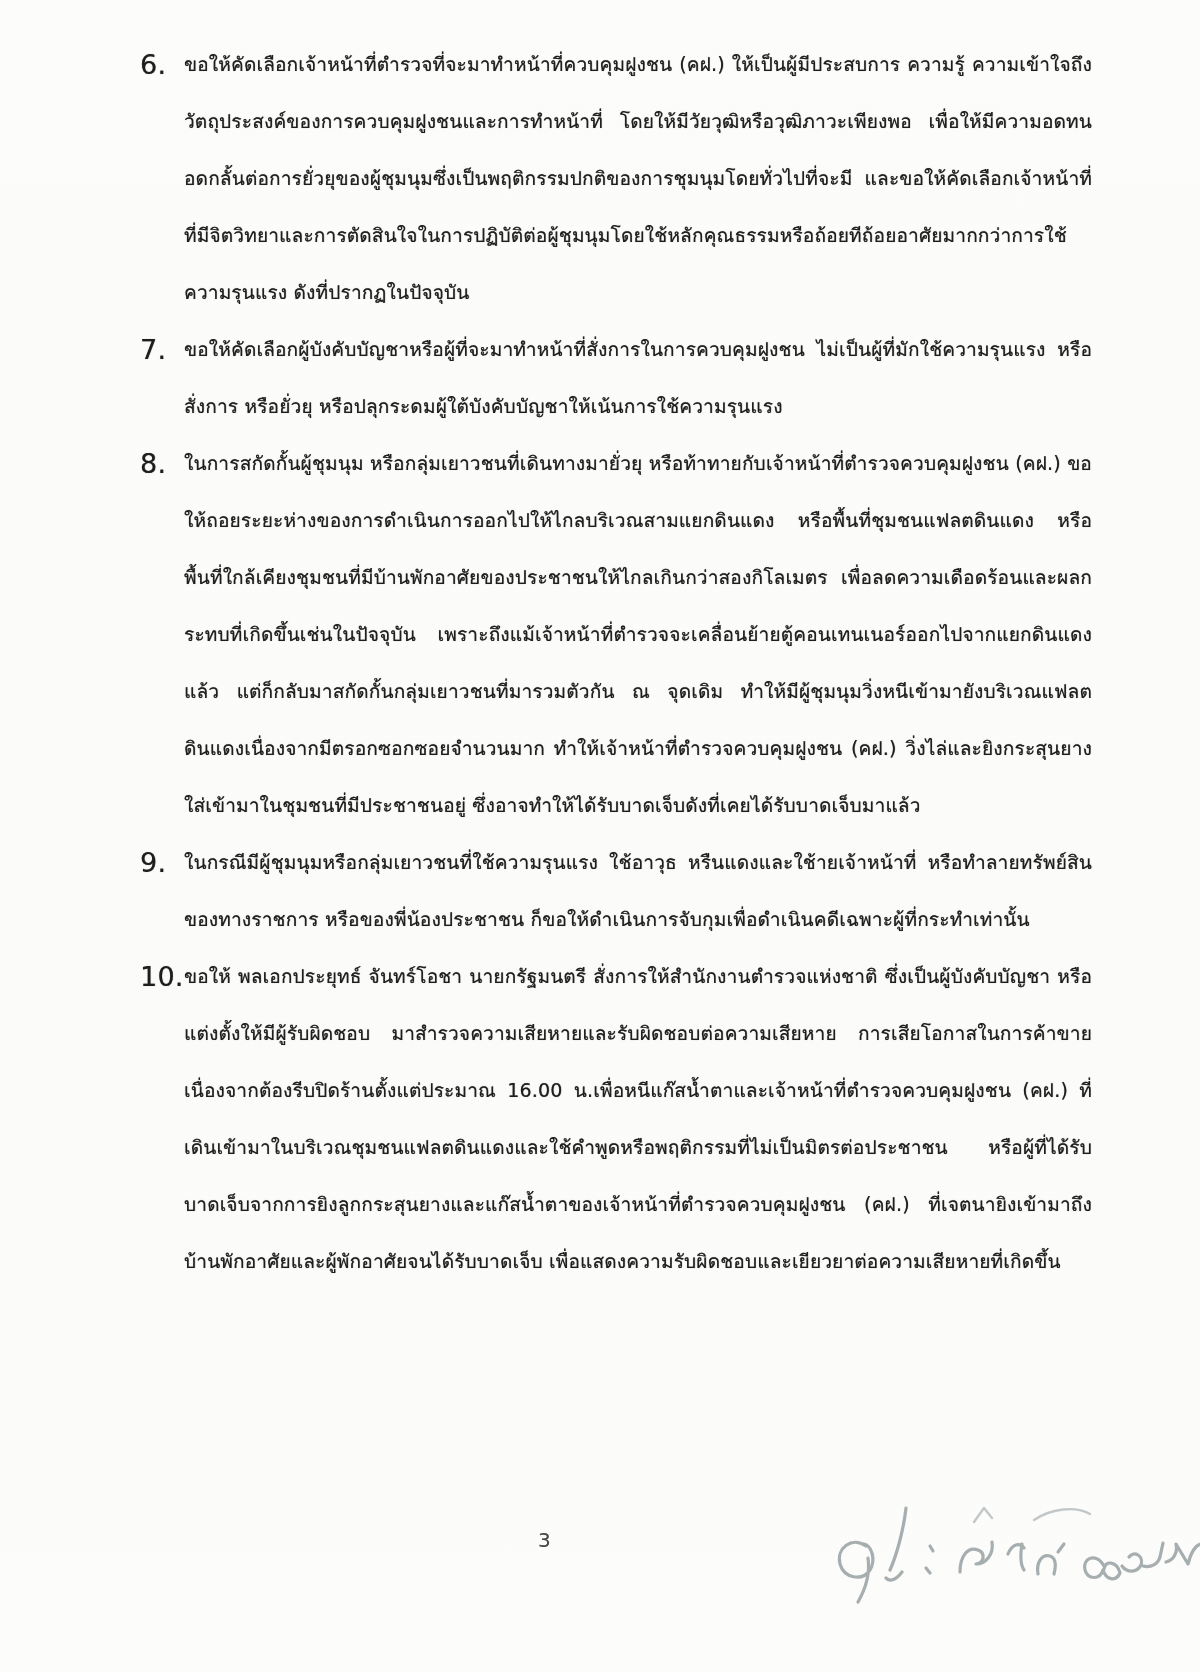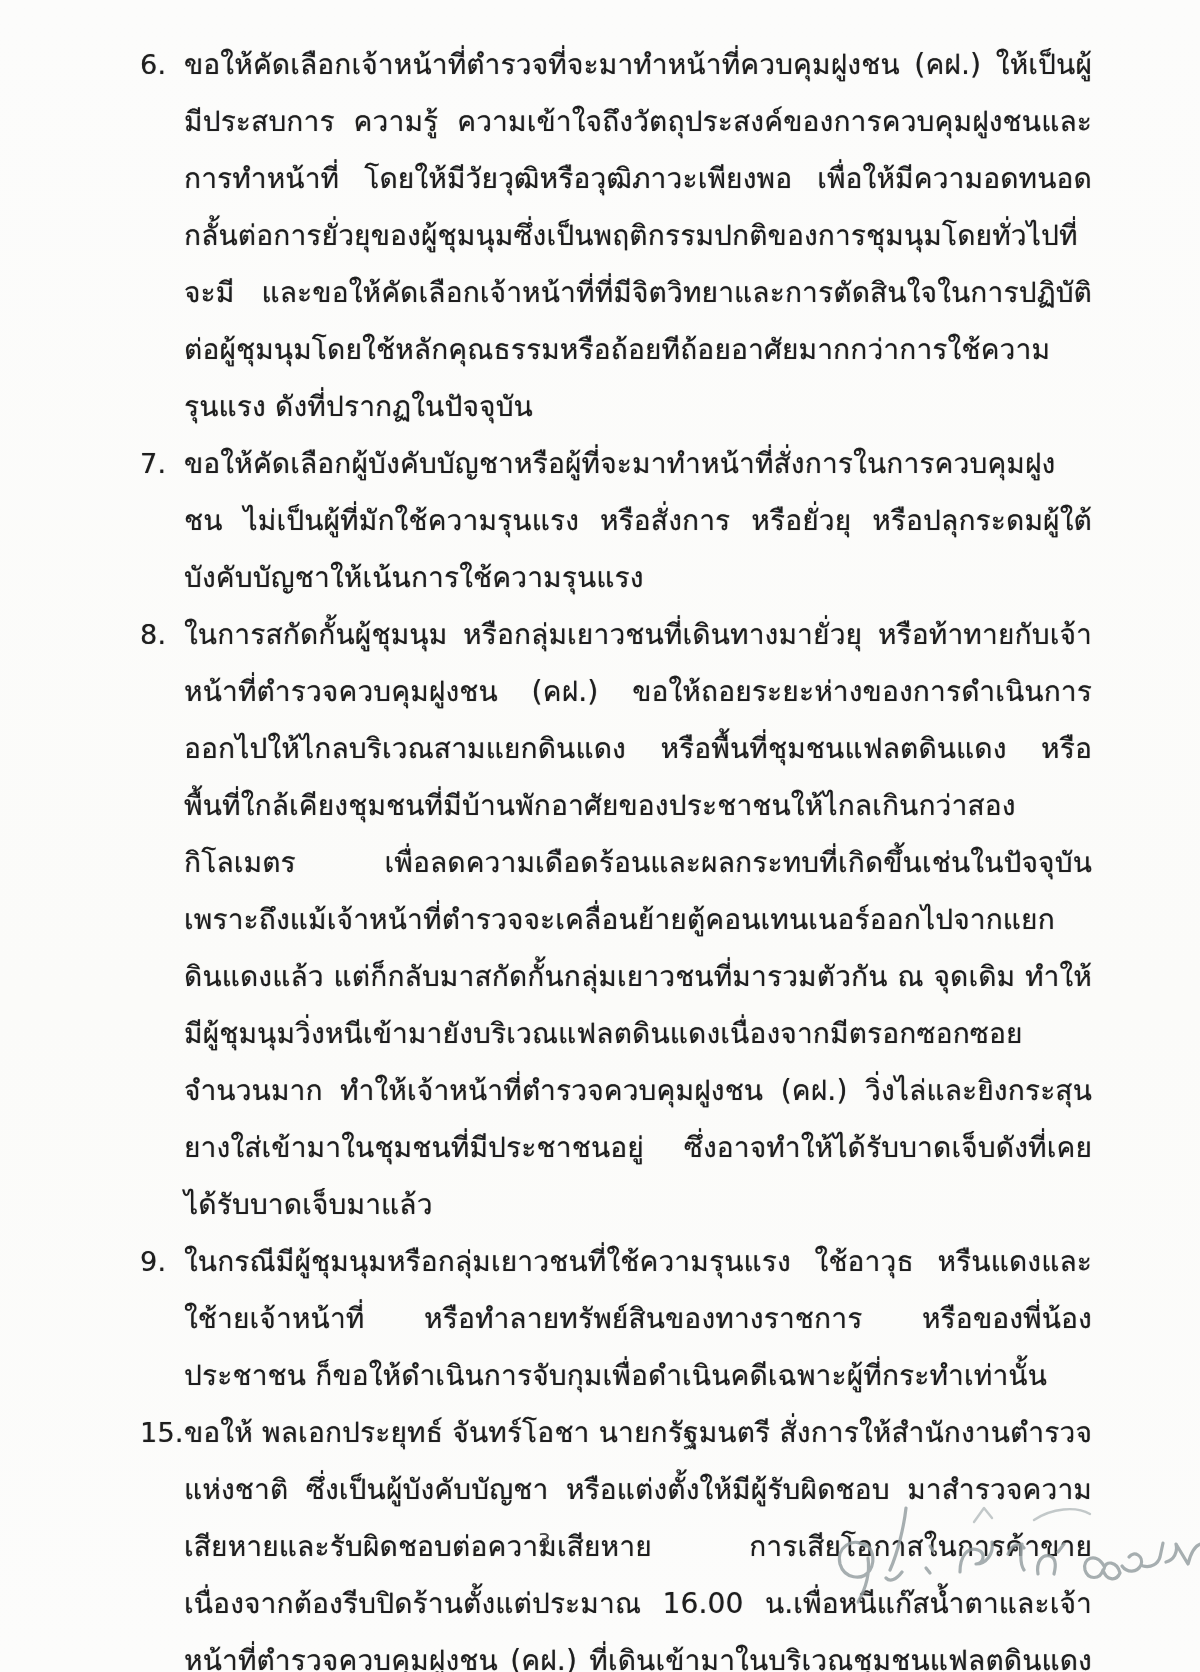--- a/index.html
+++ b/index.html
@@ -33,21 +33,21 @@
   }
   .item-number {
     width: 44px;
     flex: 0 0 44px;
     font-size: 27px;
     line-height: 57px;
     text-align: left;
   }
   .item-text {
     flex: 1;
-    font-size: 28px;
+    font-size: 19px;
     line-height: 57px;
     text-align: justify;
   }
   .page-number {
     position: absolute;
     left: 538px;
     top: 1528px;
     font-size: 20px;
     color: #4a4a4a;
     text-shadow: 0 0 0.6px rgba(60,60,60,0.5);
@@ -92,21 +92,21 @@
       <span class="item-number">8.</span>
       <div class="item-text">ในการสกัดกั้นผู้ชุมนุม หรือกลุ่มเยาวชนที่เดินทางมายั่วยุ หรือท้าทายกับเจ้าหน้าที่ตำรวจควบคุมฝูงชน (คฝ.) ขอให้ถอยระยะห่างของการดำเนินการออกไปให้ไกลบริเวณสามแยกดินแดง หรือพื้นที่ชุมชนแฟลตดินแดง หรือพื้นที่ใกล้เคียงชุมชนที่มีบ้านพักอาศัยของประชาชนให้ไกลเกินกว่าสองกิโลเมตร เพื่อลดความเดือดร้อนและผลกระทบที่เกิดขึ้นเช่นในปัจจุบัน เพราะถึงแม้เจ้าหน้าที่ตำรวจจะเคลื่อนย้ายตู้คอนเทนเนอร์ออกไปจากแยกดินแดงแล้ว แต่ก็กลับมาสกัดกั้นกลุ่มเยาวชนที่มารวมตัวกัน ณ จุดเดิม ทำให้มีผู้ชุมนุมวิ่งหนีเข้ามายังบริเวณแฟลตดินแดงเนื่องจากมีตรอกซอกซอยจำนวนมาก ทำให้เจ้าหน้าที่ตำรวจควบคุมฝูงชน (คฝ.) วิ่งไล่และยิงกระสุนยางใส่เข้ามาในชุมชนที่มีประชาชนอยู่ ซึ่งอาจทำให้ได้รับบาดเจ็บดังที่เคยได้รับบาดเจ็บมาแล้ว</div>
     </div>
 
     <div class="list-item">
       <span class="item-number">9.</span>
       <div class="item-text">ในกรณีมีผู้ชุมนุมหรือกลุ่มเยาวชนที่ใช้ความรุนแรง ใช้อาวุธ หรืนแดงและใช้ายเจ้าหน้าที่ หรือทำลายทรัพย์สินของทางราชการ หรือของพี่น้องประชาชน ก็ขอให้ดำเนินการจับกุมเพื่อดำเนินคดีเฉพาะผู้ที่กระทำเท่านั้น</div>
     </div>
 
     <div class="list-item">
-      <span class="item-number">15.</span>
+      <span class="item-number">10.</span>
       <div class="item-text">ขอให้ พลเอกประยุทธ์ จันทร์โอชา นายกรัฐมนตรี สั่งการให้สำนักงานตำรวจแห่งชาติ ซึ่งเป็นผู้บังคับบัญชา หรือแต่งตั้งให้มีผู้รับผิดชอบ มาสำรวจความเสียหายและรับผิดชอบต่อความเสียหาย การเสียโอกาสในการค้าขาย เนื่องจากต้องรีบปิดร้านตั้งแต่ประมาณ 16.00 น.เพื่อหนีแก๊สน้ำตาและเจ้าหน้าที่ตำรวจควบคุมฝูงชน (คฝ.) ที่เดินเข้ามาในบริเวณชุมชนแฟลตดินแดงและใช้คำพูดหรือพฤติกรรมที่ไม่เป็นมิตรต่อประชาชน หรือผู้ที่ได้รับบาดเจ็บจากการยิงลูกกระสุนยางและแก๊สน้ำตาของเจ้าหน้าที่ตำรวจควบคุมฝูงชน (คฝ.) ที่เจตนายิงเข้ามาถึงบ้านพักอาศัยและผู้พักอาศัยจนได้รับบาดเจ็บ เพื่อแสดงความรับผิดชอบและเยียวยาต่อความเสียหายที่เกิดขึ้น</div>
     </div>
 
   </div>
 
   <div class="page-number">3</div>
 
   <div class="signature-wrap">
     <svg viewBox="0 0 392 210" xmlns="http://www.w3.org/2000/svg">
 

